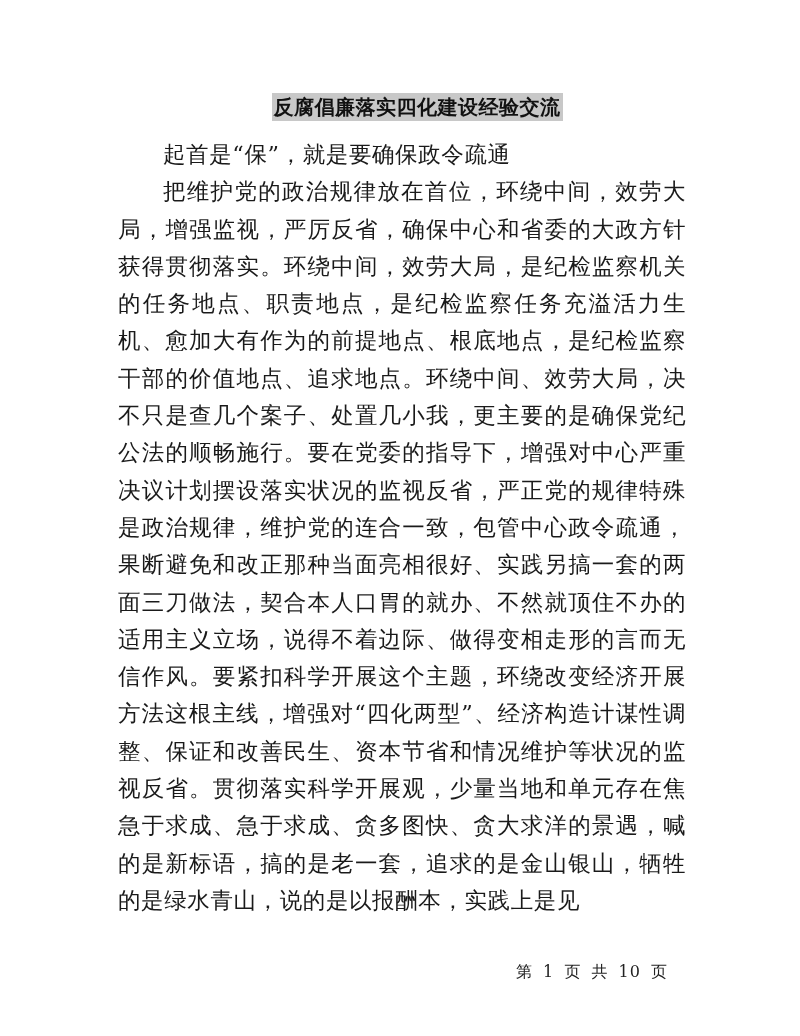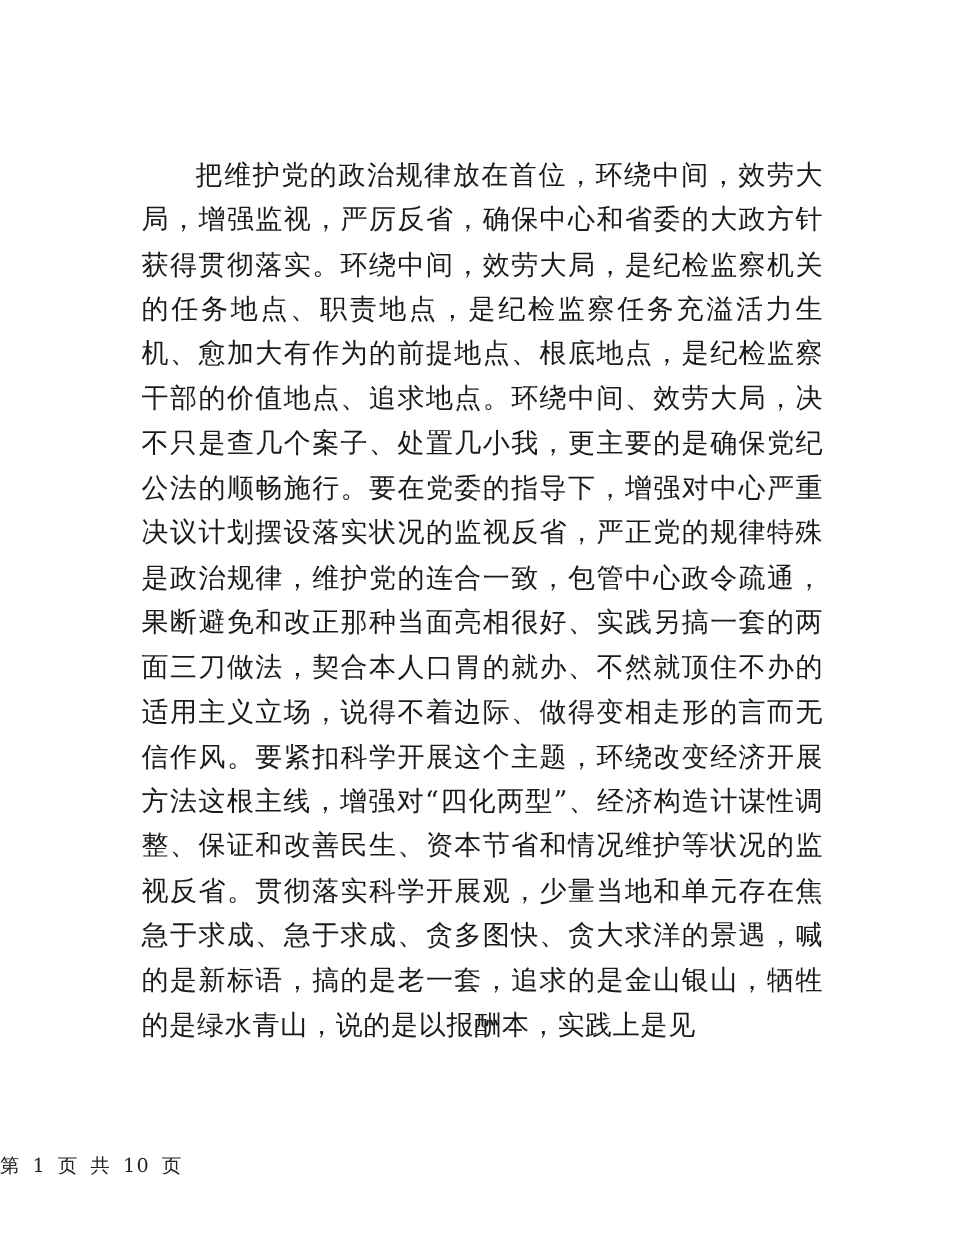--- a/index.html
+++ b/index.html
@@ -6,26 +6,30 @@
   body { width: 800px; height: 1036px; position: relative; overflow: hidden;
          font-family: "DejaVu Serif", "Liberation Serif", serif; color: #1a1a1a; }
   .page { position: absolute; left: 0; top: 0; width: 800px; height: 1036px; background: #fff; }
   .title-wrap { position: absolute; top: 93px; left: 0; width: 800px; text-align: center; }
   .title { display: inline-block; background: #c8c8c8; padding: 1px 2px; font-family: "DejaVu Sans", "Liberation Sans", sans-serif;
            font-weight: bold; font-size: 20px; line-height: 26px; letter-spacing: 0.5px; color: #111; margin-left: 34px; }
   .body { position: absolute; left: 118px; top: 128px; width: 568px; font-size: 22.5px; line-height: 37.3px;
           text-align: justify; letter-spacing: 0.6px; }
   .body p { margin: 0; text-indent: 2em; }
   .body p.heading { margin-top: 8px; }
-  .footer { position: absolute; top: 962px; left: 0; width: 668px; text-align: left; font-size: 16px;
+  .footer { position: absolute; top: 962px; left: 0; width: 668px; text-align: right; font-size: 16px;
             color: #222; word-spacing: 4px; letter-spacing: 1px; }
 </style>
 </head>
 <body>
 
 <div class="page">
+  <div class="title-wrap">
+    <span class="title">反腐倡廉落实四化建设经验交流</span>
+  </div>
 
   <div class="body">
+    <p class="heading">起首是“保”，就是要确保政令疏通</p>
     <p>把维护党的政治规律放在首位，环绕中间，效劳大局，增强监视，严厉反省，确保中心和省委的大政方针获得贯彻落实。环绕中间，效劳大局，是纪检监察机关的任务地点、职责地点，是纪检监察任务充溢活力生机、愈加大有作为的前提地点、根底地点，是纪检监察干部的价值地点、追求地点。环绕中间、效劳大局，决不只是查几个案子、处置几小我，更主要的是确保党纪公法的顺畅施行。要在党委的指导下，增强对中心严重决议计划摆设落实状况的监视反省，严正党的规律特殊是政治规律，维护党的连合一致，包管中心政令疏通，果断避免和改正那种当面亮相很好、实践另搞一套的两面三刀做法，契合本人口胃的就办、不然就顶住不办的适用主义立场，说得不着边际、做得变相走形的言而无信作风。要紧扣科学开展这个主题，环绕改变经济开展方法这根主线，增强对“四化两型”、经济构造计谋性调整、保证和改善民生、资本节省和情况维护等状况的监视反省。贯彻落实科学开展观，少量当地和单元存在焦急于求成、急于求成、贪多图快、贪大求洋的景遇，喊的是新标语，搞的是老一套，追求的是金山银山，牺牲的是绿水青山，说的是以报酬本，实践上是见</p>
   </div>
 
   <div class="footer">第 1 页 共 10 页</div>
 </div>
 
 </body></html>

